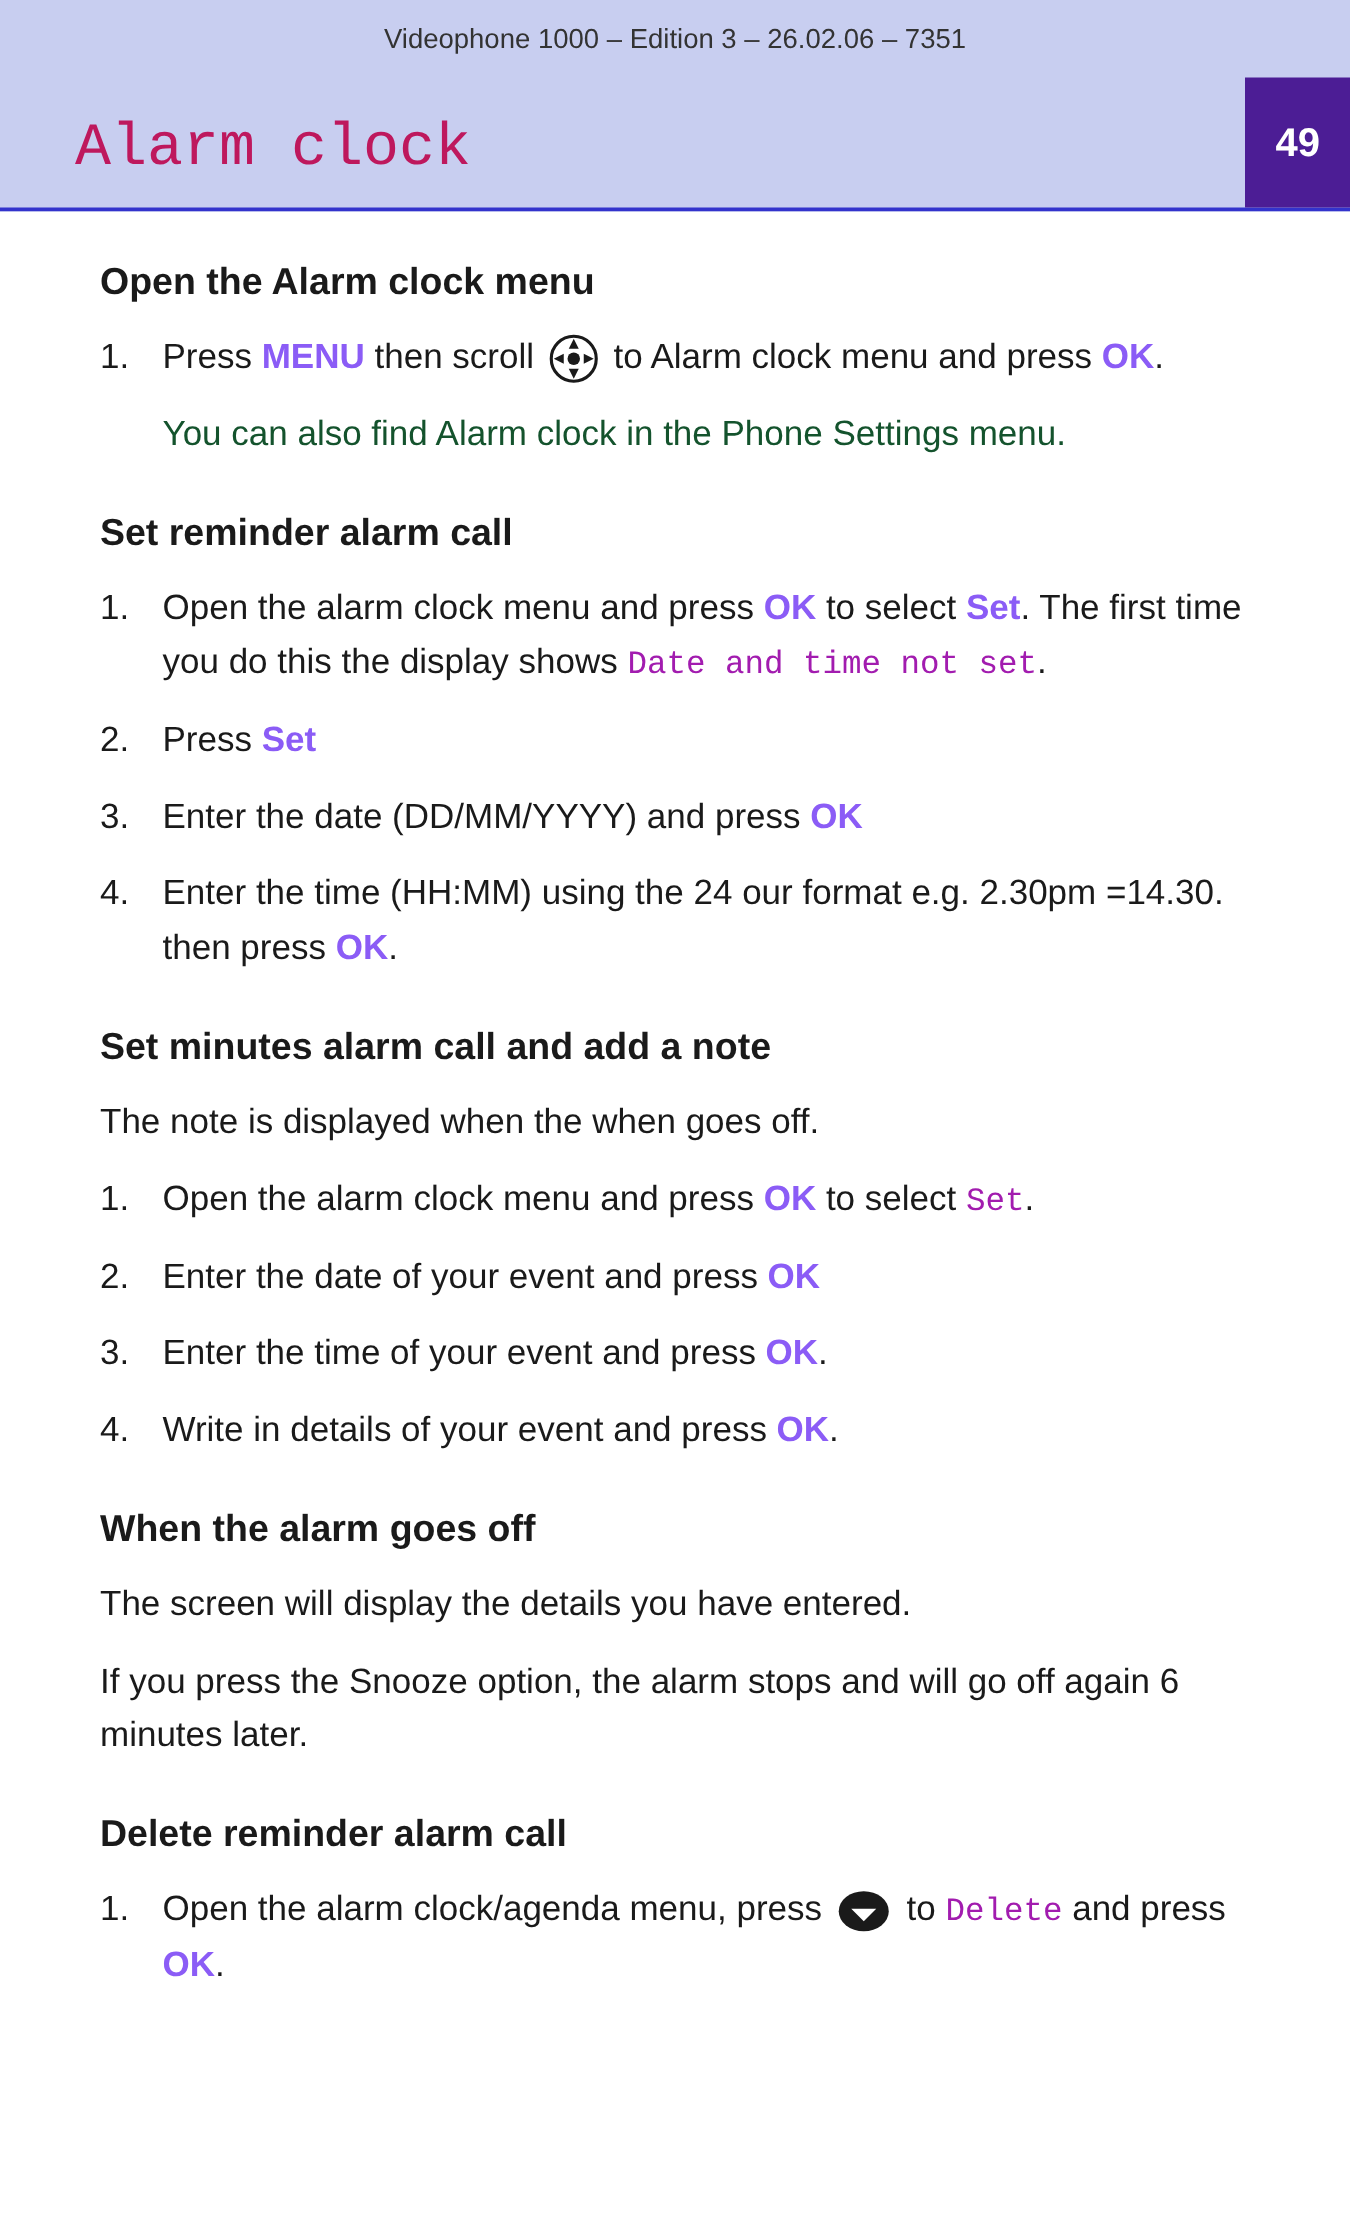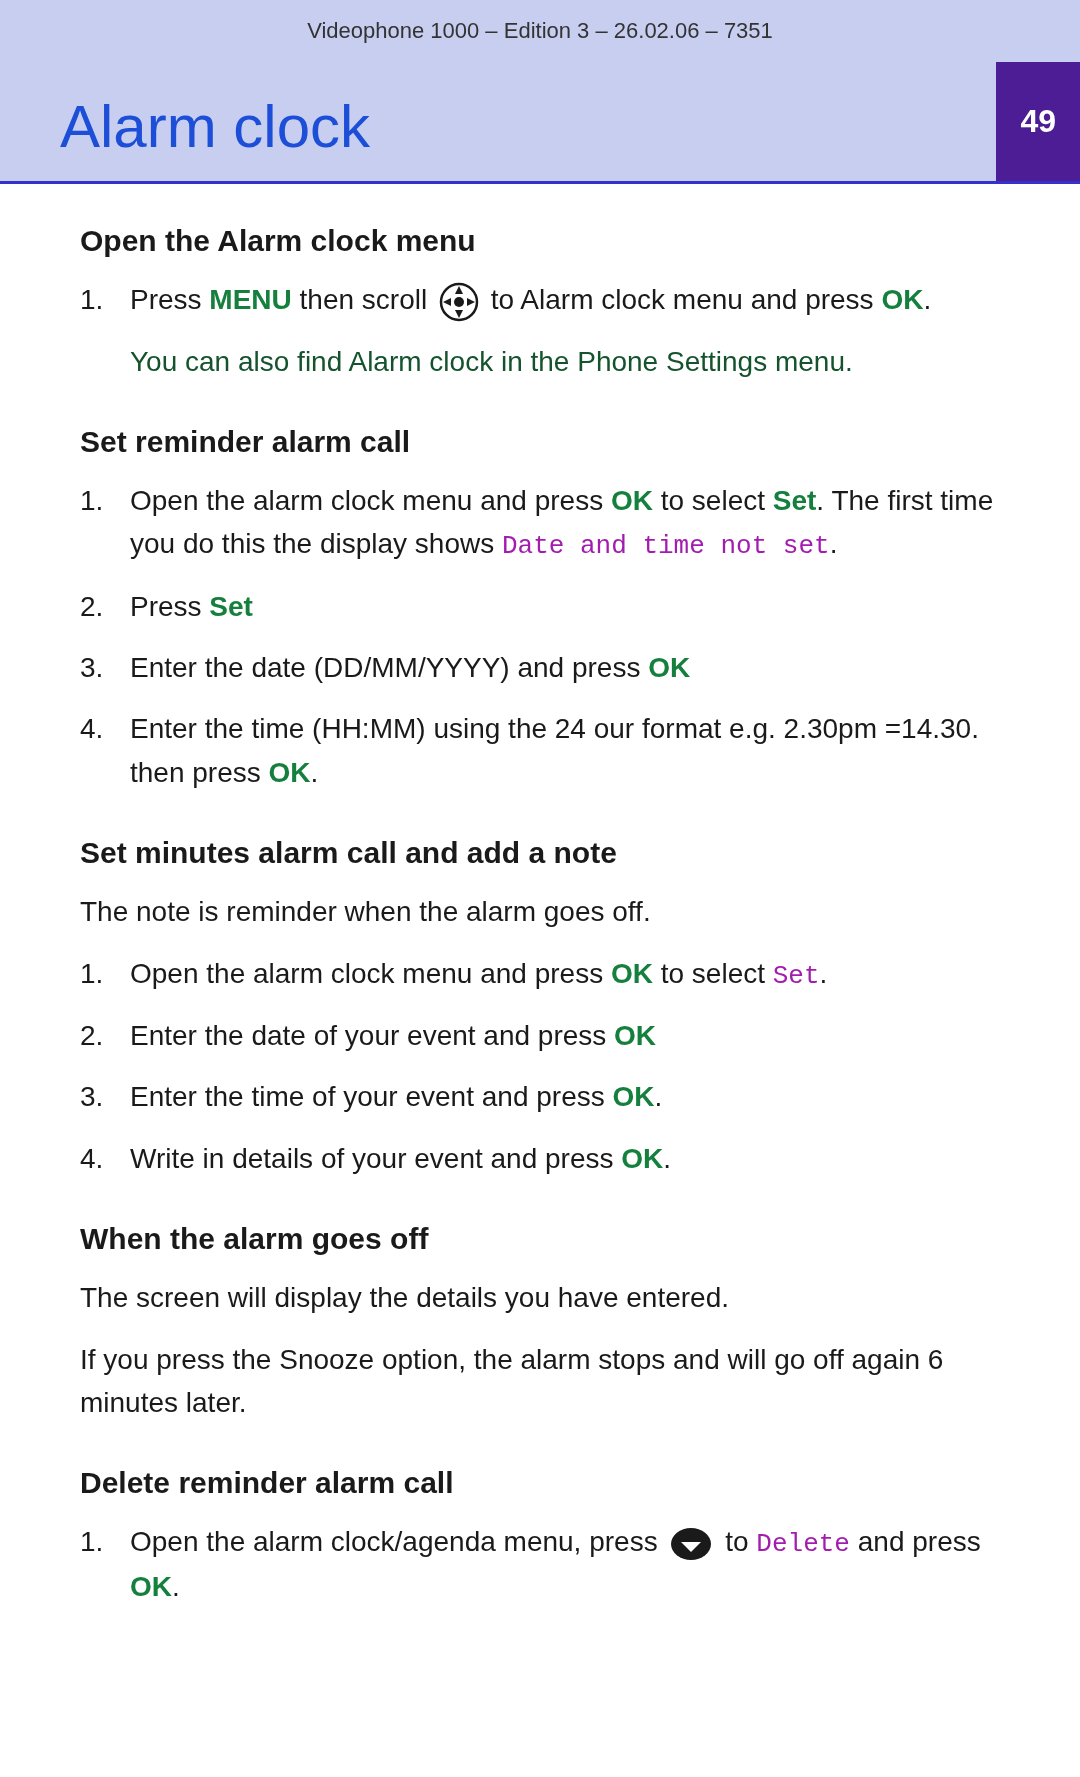--- a/index.html
+++ b/index.html
@@ -36,24 +36,24 @@
       background: #c8cef0;
       padding: 30px 60px 20px 60px;
       display: flex;
       align-items: flex-end;
       justify-content: space-between;
       border-bottom: 3px solid #3333cc;
       position: relative;
     }
 
     .page-title {
-      font-size: 60px;
-      color: #1d4ed8;
+      font-size: 48px;
+      color: #be185d;
       font-weight: normal;
-      font-family: Liberation Sans, sans-serif;
+      font-family: Liberation Mono, monospace;
     }
 
     .page-number-block {
       background: #4c1d95;
       color: #ffffff;
       font-size: 32px;
       font-weight: bold;
       padding: 8px 24px;
       min-width: 70px;
       text-align: center;
@@ -105,21 +105,21 @@
       min-width: 50px;
       font-size: 28px;
       padding-top: 0;
     }
 
     .list-content {
       flex: 1;
     }
 
     .blue-text {
-      color: #15803d;
+      color: #8b5cf6;
       font-weight: bold;
       margin-top: 11px;
     }
 
     .monospace-blue {
       color: #a21caf;
       font-family: 'Courier New', Courier, monospace;
       font-size: 26px;
     }
 
@@ -221,21 +221,21 @@
         <span class="list-number">4.</span>
         <span class="list-content">
           Enter the time (HH:MM) using the 24 our format e.g. 2.30pm =14.30. then press <span class="blue-text">OK</span>.
         </span>
       </li>
     </ol>
   </div>
 
   <div class="section">
     <div class="section-heading">Set minutes alarm call and add a note</div>
-    <div class="paragraph">The note is reminder when the alarm goes off.</div>
+    <div class="paragraph">The note is displayed when the when goes off.</div>
     <ol class="numbered-list">
       <li>
         <span class="list-number">1.</span>
         <span class="list-content">
           Open the alarm clock menu and press <span class="blue-text">OK</span> to select <span class="monospace-blue">Set</span>.
         </span>
       </li>
       <li>
         <span class="list-number">2.</span>
         <span class="list-content">

